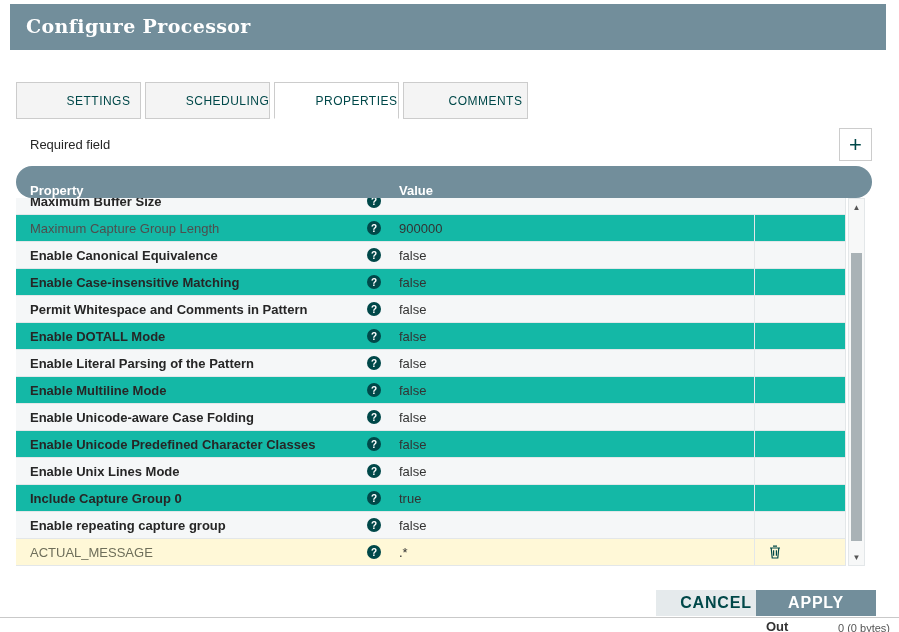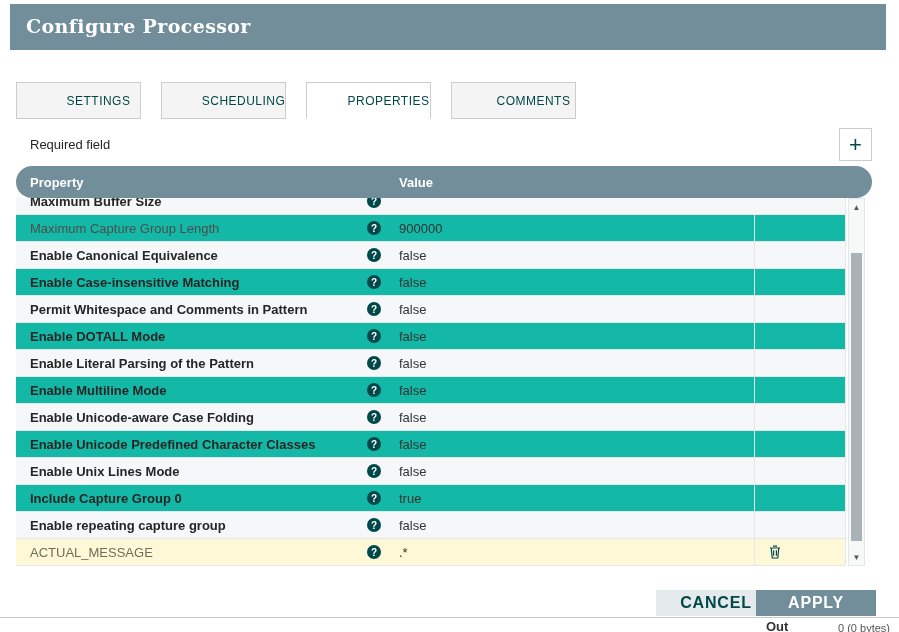--- a/index.html
+++ b/index.html
@@ -12,34 +12,34 @@
   .canvas-bytes{ position:absolute; left:838px; top:622px; font-size:11px; color:#555; z-index:0; }
 
   
   .dialog { position:absolute; left:10px; top:4px; width:876px; height:582px; background:#fff; z-index:1; }
   .dialog-header { position:absolute; left:0; top:0; width:876px; height:46px; background:#728e9b; }
   .dialog-title  { position:absolute; left:16px; top:11px; color:#fff; font-family:"DejaVu Serif","Liberation Serif",serif;
                    font-size:19px; font-weight:bold; letter-spacing:.02em; }
 
   
   .tabs { position:absolute; left:6px; top:78px; display:flex; }
-  .tab  { width:125px; height:37px; margin-right:20px; background:#f4f4f4; border:1px solid #ccc;
+  .tab  { width:125px; height:37px; margin-right:4px; background:#f4f4f4; border:1px solid #ccc;
           display:flex; align-items:center; justify-content:center; font-size:12px; color:#004849;
           letter-spacing:.04em; cursor:pointer;padding-left:40px; }
   .tab.active { background:#fff; border-bottom-color:#fff; }
 
   
   .required-label { position:absolute; left:20px; top:133px; font-size:13px; font-weight:normal; color:#262626; }
   .add-btn { position:absolute; left:829px; top:124px; width:33px; height:33px; background:#fff;
              border:1px solid #ccc; color:#004849; font-size:22px; line-height:29px; cursor:pointer;
              font-family:inherit; }
 
   
   .table { position:absolute; left:6px; top:162px; width:856px; }
-  .thead { display:flex; height:32px; background:#728e9b; color:#fff; font-weight:bold; font-size:13px; align-items:center;border-radius:16px; }
+  .thead { display:flex; height:32px; background:#728e9b; color:#fff; font-weight:bold; font-size:13px; align-items:flex-end;border-radius:16px; }
   .th-prop { width:375px; padding-left:14px; }
   .th-val  { padding-left:8px; }
   .tbody-viewport { position:relative; height:368px; overflow:hidden; background:#fff; }
   .tbody { position:absolute; left:0; top:-10px; width:830px; border-right:1px solid #e3e7e9; }
   .row { display:flex; height:27px; border-bottom:1px solid #e3e7e9; background:#14b8a6; align-items:stretch; font-size:13px; }
   .row:nth-child(odd) { background:#f5f7f8; }
   .row.dynamic { background:#fff8d7; }
   .cell { display:flex; align-items:center; }
   .cell.prop { width:375px; padding-left:14px; padding-right:10px;align-items:center; }
   .prop-text { color:#4e4e4e; white-space:nowrap; overflow:hidden; }

